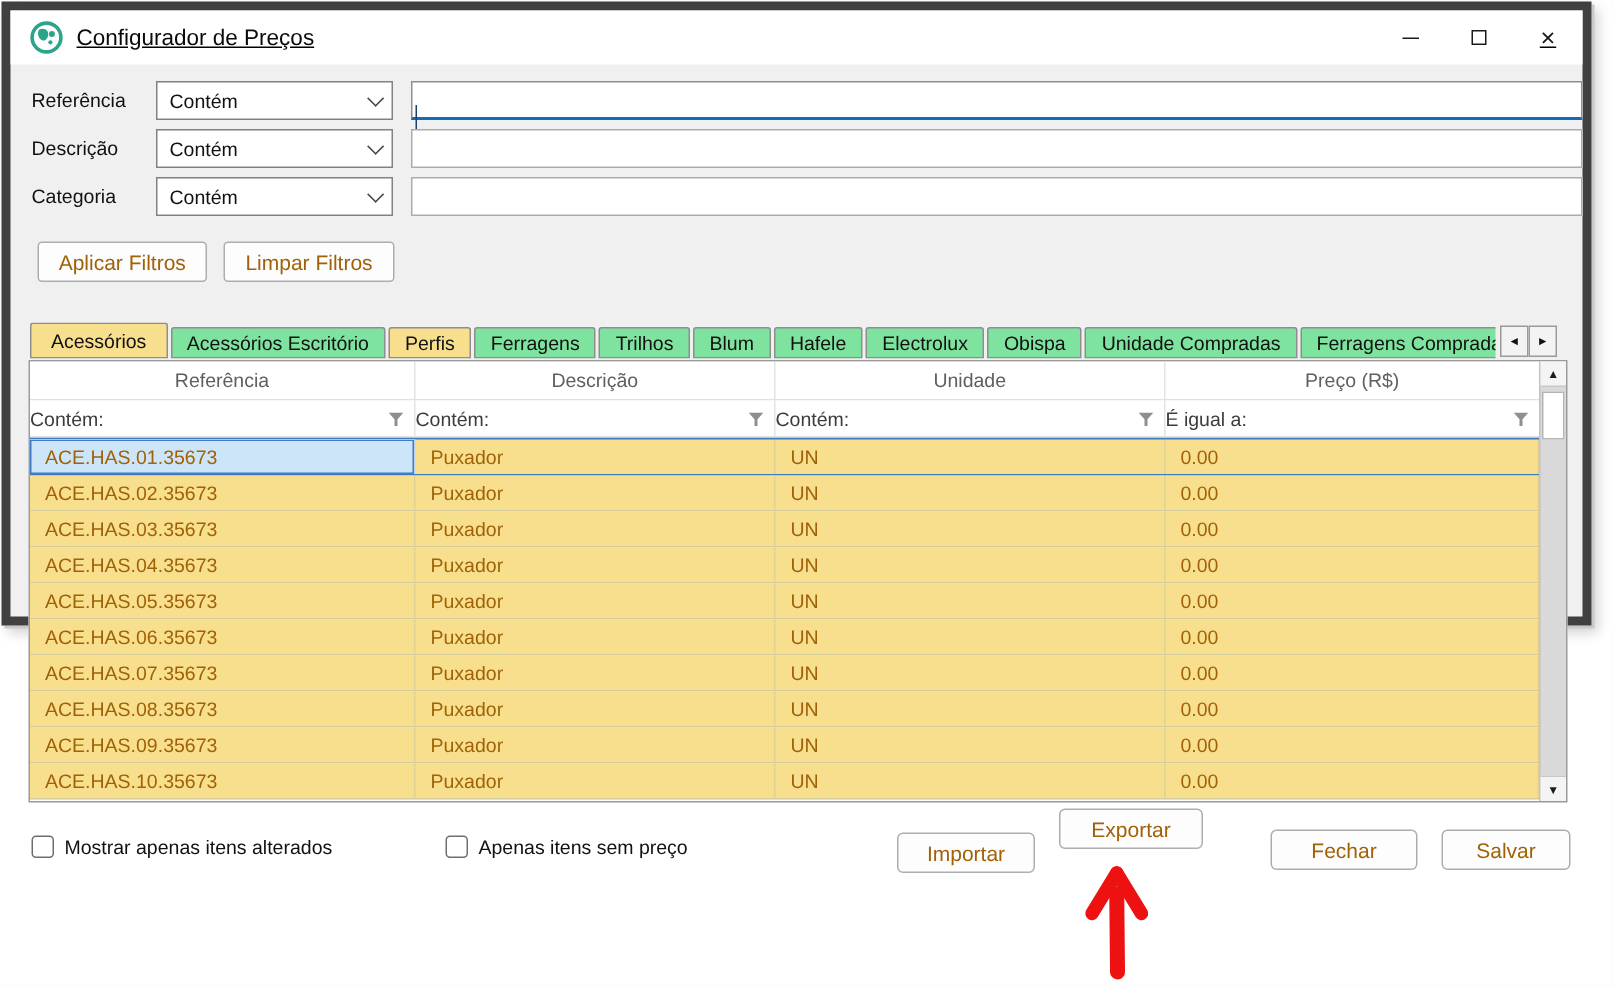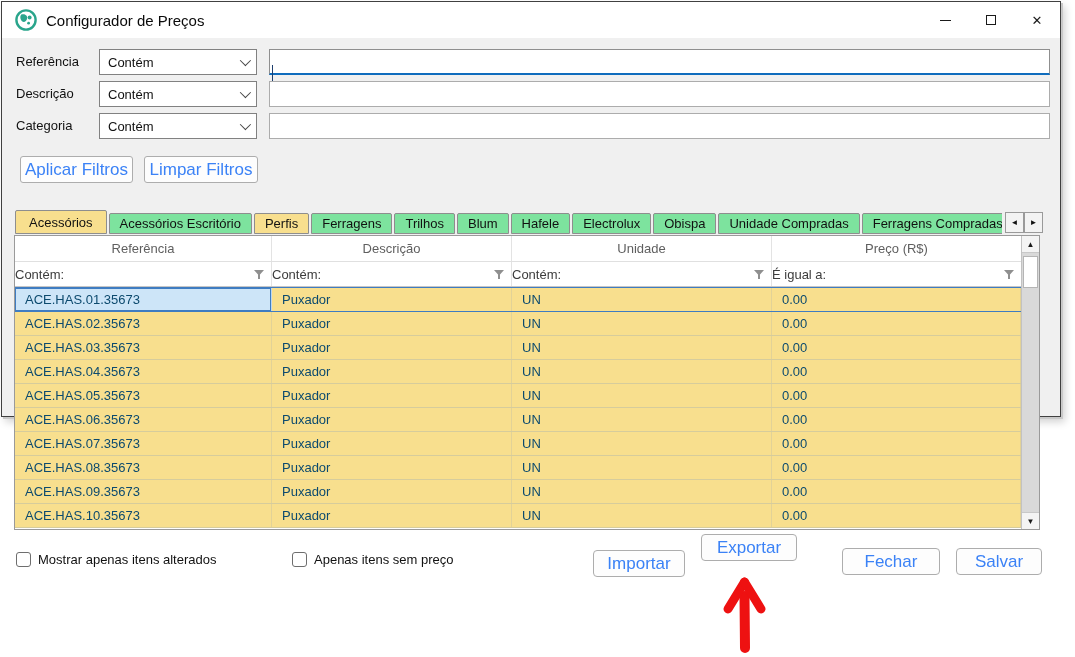--- a/index.html
+++ b/index.html
@@ -1,21 +1,21 @@
 <!DOCTYPE html>
 <html><head>
 <meta charset="utf-8">
 <style>
   * { margin:0; padding:0; box-sizing:border-box; }
   body { background:#ffffff; font-family:"Liberation Sans", sans-serif; }
   .screen { position:relative; width:1075px; height:657px; background:#ffffff; overflow:hidden; }
 
   .window { position:absolute; left:1px; top:1px; width:1060px; height:416px;
-            background:#f0f0f0; border:1px solid #404040;
-            box-shadow: 2px 2px 0 #c9c9c9, 4px 5px 8px rgba(0,0,0,0.18); }
+            background:#f0f0f0; border:6px solid #404040;
+            box-shadow: 2px 2px 0 #c9c9c9, 4px 5px 8px rgba(0,0,0,0.18); text-decoration: underline; }
 
   
   .titlebar { height:36px; background:#ffffff; display:flex; align-items:center; }
   .app-icon { margin-left:13px; width:22px; height:22px; flex:0 0 auto; }
   .title { margin-left:9px; font-size:15px; color:#0a0a0a; }
   .win-controls { margin-left:auto; display:flex; height:36px; }
   .win-btn { width:46px; height:36px; display:flex; align-items:center; justify-content:center; color:#1a1a1a; }
   .glyph-min { width:11px; height:1px; background:#1a1a1a; }
   .glyph-max { width:10px; height:10px; border:1px solid #1a1a1a; }
   .glyph-close { font-size:13px; line-height:1; }
@@ -28,21 +28,21 @@
   .combo { position:absolute; left:97px; width:158px; height:26px; background:#fff;
            border:1px solid #818181; display:flex; align-items:center; padding:0 8px; font-size:13px; color:#111;gap:46px; }
   .combo .chev { margin-left:auto; width:8px; height:8px; border-right:1.4px solid #464646;
                  border-bottom:1.4px solid #464646; transform:rotate(45deg) translateY(-2px); }
   .ftext { position:absolute; left:267px; width:781px; height:26px; background:#fff;
            border:1px solid #acacac; font-size:13px; padding:0 4px; outline:none;
            font-family:"Liberation Sans", sans-serif; }
   .ftext.focused { border:1px solid #8f8f8f; border-bottom:2px solid #0f6cbd; }
   .caret { position:absolute; left:270px; width:1px; height:16px; background:#1d3f6e; }
 
-  .btn { background:#fdfdfd; border:1px solid #adadad; border-radius:3px; font-size:17px; color:#3b82f6;
+  .btn { background:#fdfdfd; border:1px solid #adadad; border-radius:3px; font-size:14px; color:#a16207;
          display:flex; align-items:center; justify-content:center; position:absolute;
          font-family:"Liberation Sans", sans-serif; }
 
   
   .tabstrip { position:absolute; left:13px; right:58px; top:172px; height:24px; display:flex; overflow:hidden; }
   .tab { height:21px; line-height:20px; margin-top:3px; margin-right:2px; padding:0 10px;
          border:1px solid #8e8e8e; border-radius:2px 2px 0 0; font-size:13px; color:#111; white-space:nowrap; flex:0 0 auto; }
   .tab-selected { height:24px; line-height:23px; margin-top:0; padding:0 13px; font-size:13px; }
   .tab-green  { background:#7de39e; }
   .tab-yellow { background:#f8df8e; }
@@ -58,21 +58,21 @@
   .ghead-cell { display:flex; align-items:center; justify-content:center; font-size:13px; color:#5f5f5f;
                 border-right:1px solid #e3e3e3; }
   .gfilter { display:flex; height:25px; background:#fff; border-bottom:1px solid #c6c6c6; }
   .gfilter-cell { position:relative; display:flex; align-items:center; font-size:13px; color:#3c3c3c;
                   padding-left:0; border-right:1px solid #e3e3e3; }
   .funnel { position:absolute; right:7px; top:8px; }
   .col0 { width:257px; } .col1 { width:240px; } .col2 { width:260px; } .col3 { flex:1 1 auto; }
 
   .gbody { flex:1 1 auto; display:flex; flex-direction:column; }
   .trow { display:flex; height:24px; background:#f8df8e; border-bottom:1px solid rgba(125,155,195,0.28); }
-  .tcell { display:flex; align-items:center; padding-left:10px; font-size:13px; color:#0c4a6e;
+  .tcell { display:flex; align-items:center; padding-left:10px; font-size:13px; color:#a16207;
            border-right:1px solid rgba(125,155,195,0.18); }
   .row-selected { border-top:1px solid #3f7cc1; border-bottom:1px solid #3f7cc1; height:25px; }
   .cell-selected { background:#cde5f8; box-shadow:inset 0 0 0 1px #3f7cc1; }
 
   
   .vscroll { flex:0 0 18px; background:#d9d9d9; border-left:1px solid #c2c2c2; position:relative; }
   .vs-btn { position:absolute; left:0; width:100%; height:17px; background:#f4f4f4;
             display:flex; align-items:center; justify-content:center; font-size:8px; color:#1a1a1a; }
   .vs-up { top:0; border-bottom:1px solid #c8c8c8; }
   .vs-down { bottom:0; border-top:1px solid #c8c8c8; }

